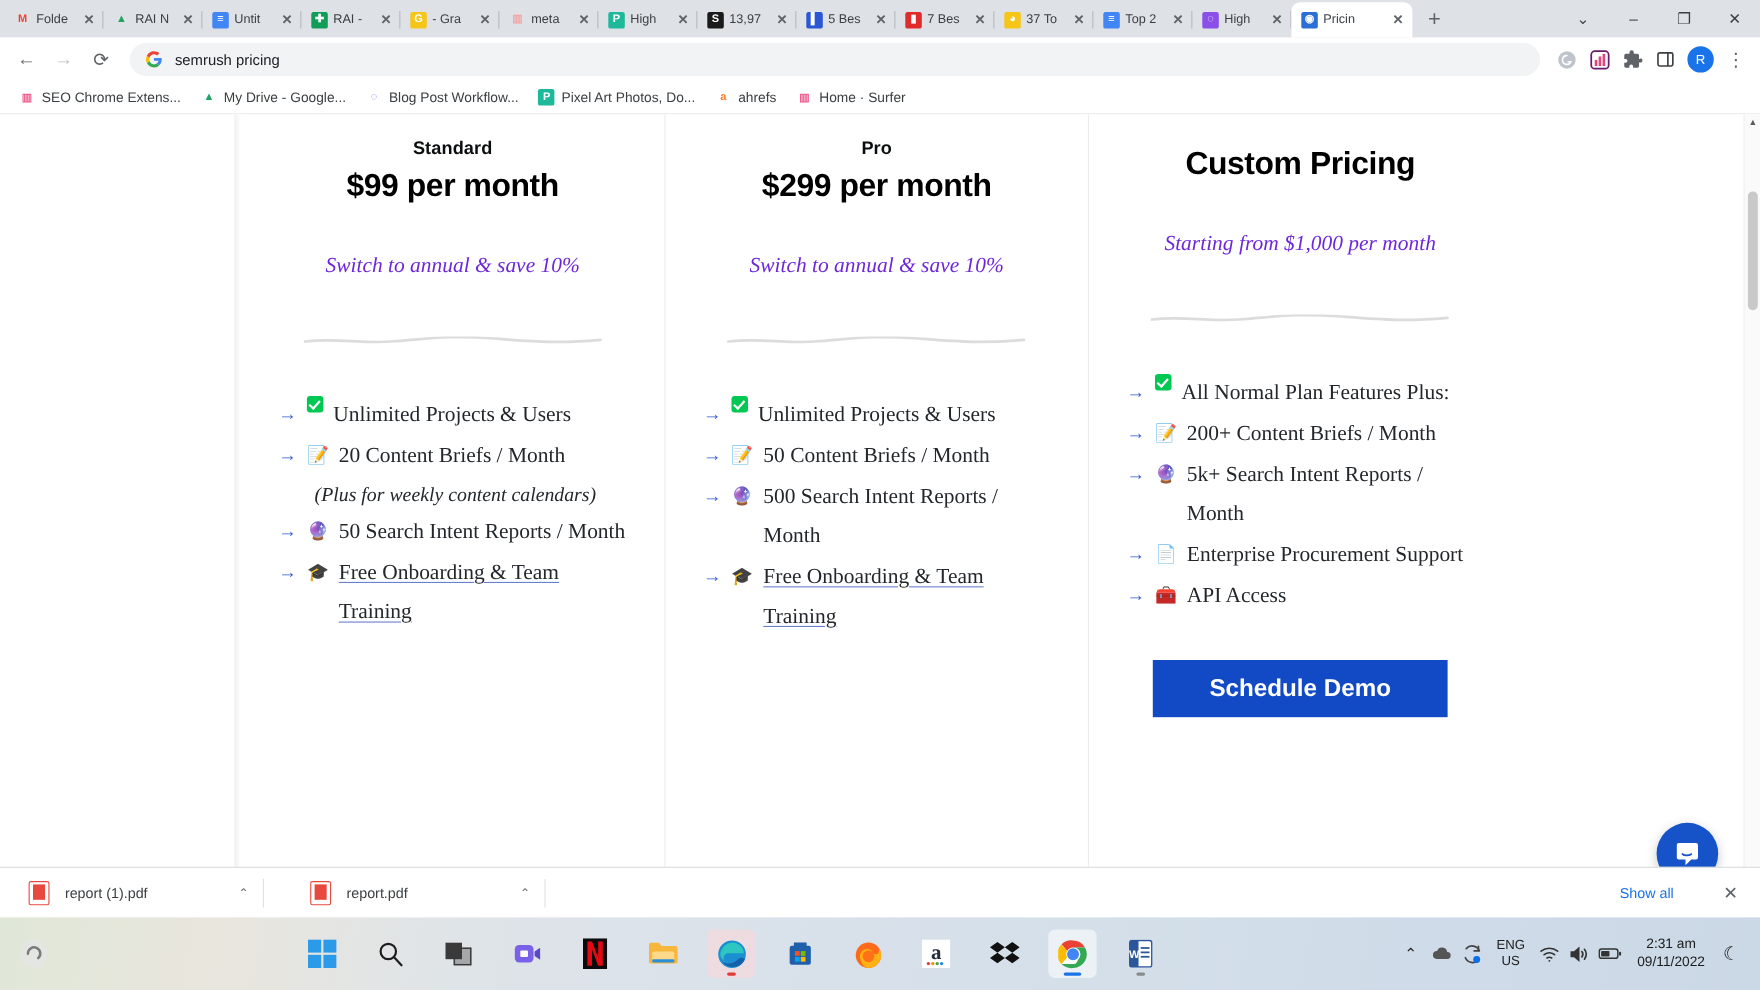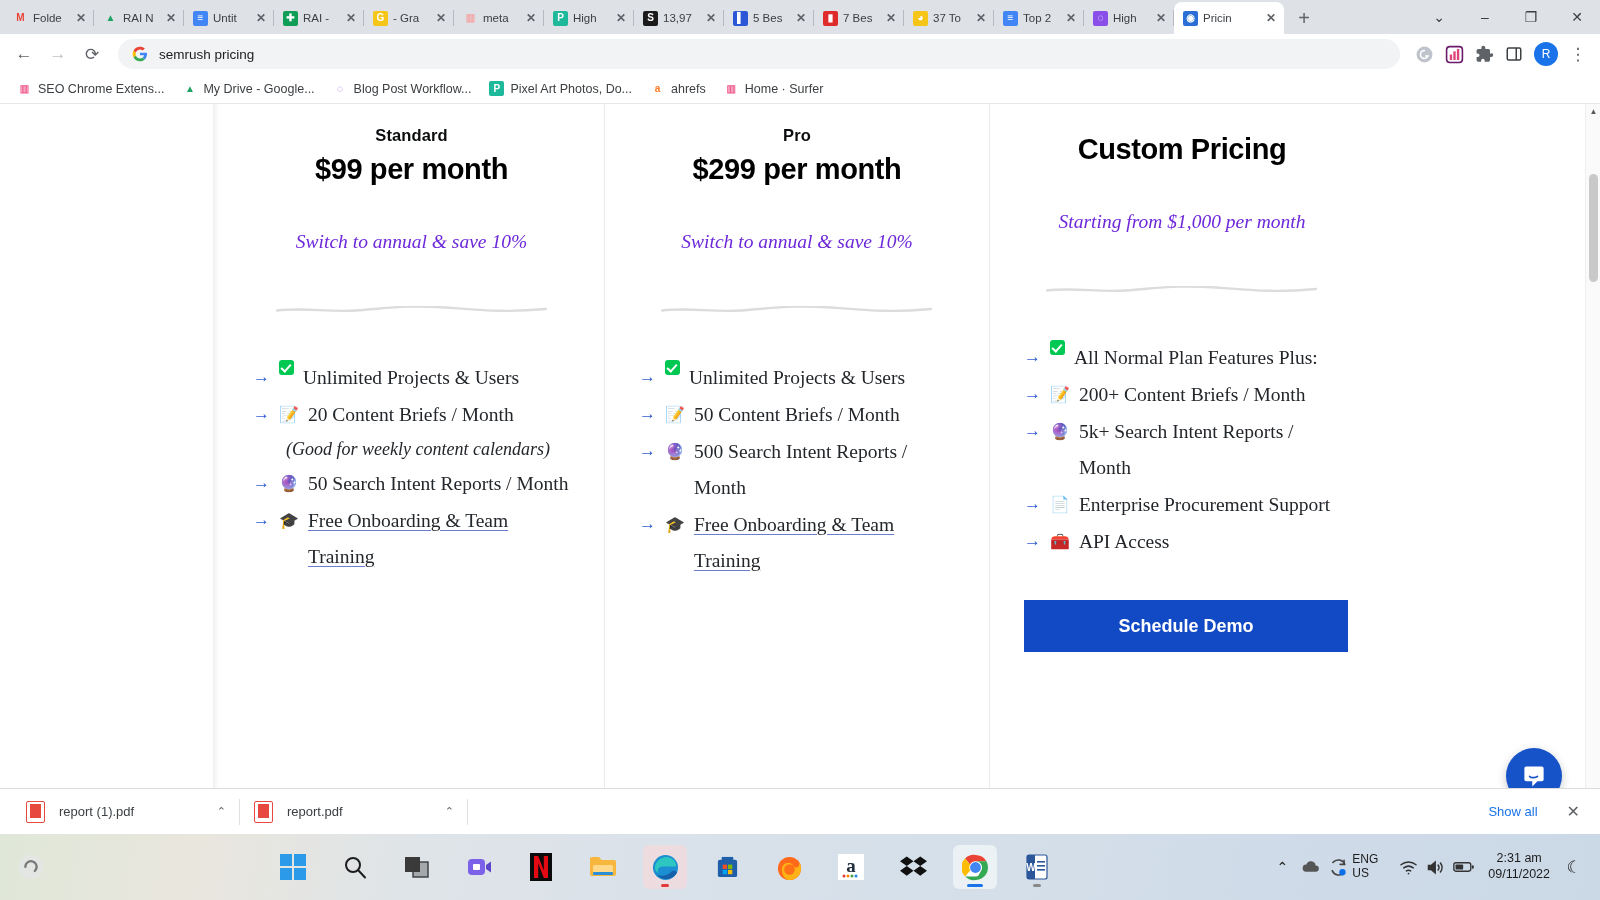--- a/index.html
+++ b/index.html
@@ -165,22 +165,22 @@
   .feat .ftext a {
     color: #23272b; text-decoration: underline;
     text-decoration-color: #6a7fd0; text-underline-offset: 3px;
   }
   .sub-note {
     font-family: "Liberation Serif", serif; font-style: italic;
     font-size: 18px; color: #23272b; line-height: 1.9;
     margin-left: 33px; margin-top: -2px;
   }
   .demo-btn {
-    margin: 40px auto 0 auto; width: 324px; height: 52px;
-    background: #1249c4; color: #fff; font-size: 18px;
+    margin: 40px auto 0 auto; width: 268px; height: 52px;
+    background: #1249c4; color: #fff; font-size: 22px;
     font-weight: 700; display: flex; align-items: center;
     justify-content: center; border: none;
   }
 
   
   .ico-check {
     width: 15px; height: 15px; background: #00c853; border-radius: 3px;
     position: relative; display: inline-block; vertical-align: -2px;
   }
   .ico-check::after {
@@ -231,21 +231,21 @@
     width: 19px; height: 22px; background: #fff;
     border: 1.6px solid #e8493f; border-radius: 2px;
     position: relative; flex: 0 0 19px;
   }
   .pdficon::after {
     content: ""; position: absolute; left: 2.6px; top: 2.6px;
     width: 11px; height: 14px; background: #e8493f;
   }
   .dlname { font-size: 13px; color: #3c4043; flex: 1 1 auto; }
   .dlcaret { font-size: 11px; color: #5f6368; }
-  .shelf-right { margin-left: auto; display: flex; align-items: center; gap: 8px; }
+  .shelf-right { margin-left: auto; display: flex; align-items: center; gap: 24px; }
   .showall { font-size: 13px; color: #1a73e8; padding: 7px 13px; border-radius: 4px; }
   .shelfclose { font-size: 16px; color: #5f6368; padding: 0 8px; }
 
   
   .taskbar {
     position: absolute; left: 0; right: 0; bottom: 0; height: 66px;
     background: linear-gradient(100deg,#dfe7d8 0%,#e9e6dd 12%,#dfe4e8 26%,#d9e1ea 44%,#d4dfe9 62%,#cfdbe8 80%,#cbd8e6 100%);
     display: flex; align-items: center;
   }
   .tb-left { width: 62px; display: flex; justify-content: center; }
@@ -264,21 +264,21 @@
     position: absolute; bottom: 2px; left: 50%; transform: translateX(-50%);
     width: 16px; height: 3px; border-radius: 2px;
   }
   .tray {
     display: flex; align-items: center; gap: 0; padding-right: 12px;
     color: #1c1c1c;
   }
   .tray > div { display: flex; align-items: center; justify-content: center; }
   .trayicon { width: 28px; height: 40px; font-size: 14px; }
   .lang {
-    font-size: 12px; line-height: 1.15; text-align: left;
+    font-size: 12px; line-height: 1.15; text-align: center;
     width: 42px; display: block !important;
   }
   .clock {
     font-size: 12.5px; line-height: 1.25; text-align: center;
     padding: 0 10px; display: block !important;
   }
 </style>
 </head>
 <body>
 
@@ -452,21 +452,21 @@
             <div class="feat">
               <span class="arrow">→</span>
               <span class="ico-check"></span>
               <span class="ftext">Unlimited Projects &amp; Users</span>
             </div>
             <div class="feat">
               <span class="arrow">→</span>
               <span class="emoji">📝</span>
               <span class="ftext">20 Content Briefs / Month</span>
             </div>
-            <div class="sub-note">(Good for weekly content calendars)</div>
+            <div class="sub-note">(Plus for weekly content calendars)</div>
             <div class="feat">
               <span class="arrow">→</span>
               <span class="emoji">🔮</span>
               <span class="ftext">50 Search Intent Reports / Month</span>
             </div>
             <div class="feat">
               <span class="arrow">→</span>
               <span class="emoji">🎓</span>
               <span class="ftext"><a>Free Onboarding &amp; Team Training</a></span>
             </div>
@@ -548,21 +548,21 @@
   </div>
 
   <div class="pscroll">
     <div class="sarrow" style="top:0">▲</div>
     <div class="thumb"></div>
     <div class="sarrow" style="bottom:0">▼</div>
   </div>
 </div>
 
 <div class="shelf">
-  <div id="dl-host" style="display:flex;">
+  <div id="dl-host" style="display:flex;gap:28px;">
       <div class="dl">
         <span class="pdficon"></span>
         <span class="dlname">report (1).pdf</span>
         <span class="dlcaret">⌃</span>
       </div>
       <div class="dl">
         <span class="pdficon"></span>
         <span class="dlname">report.pdf</span>
         <span class="dlcaret">⌃</span>
       </div>

